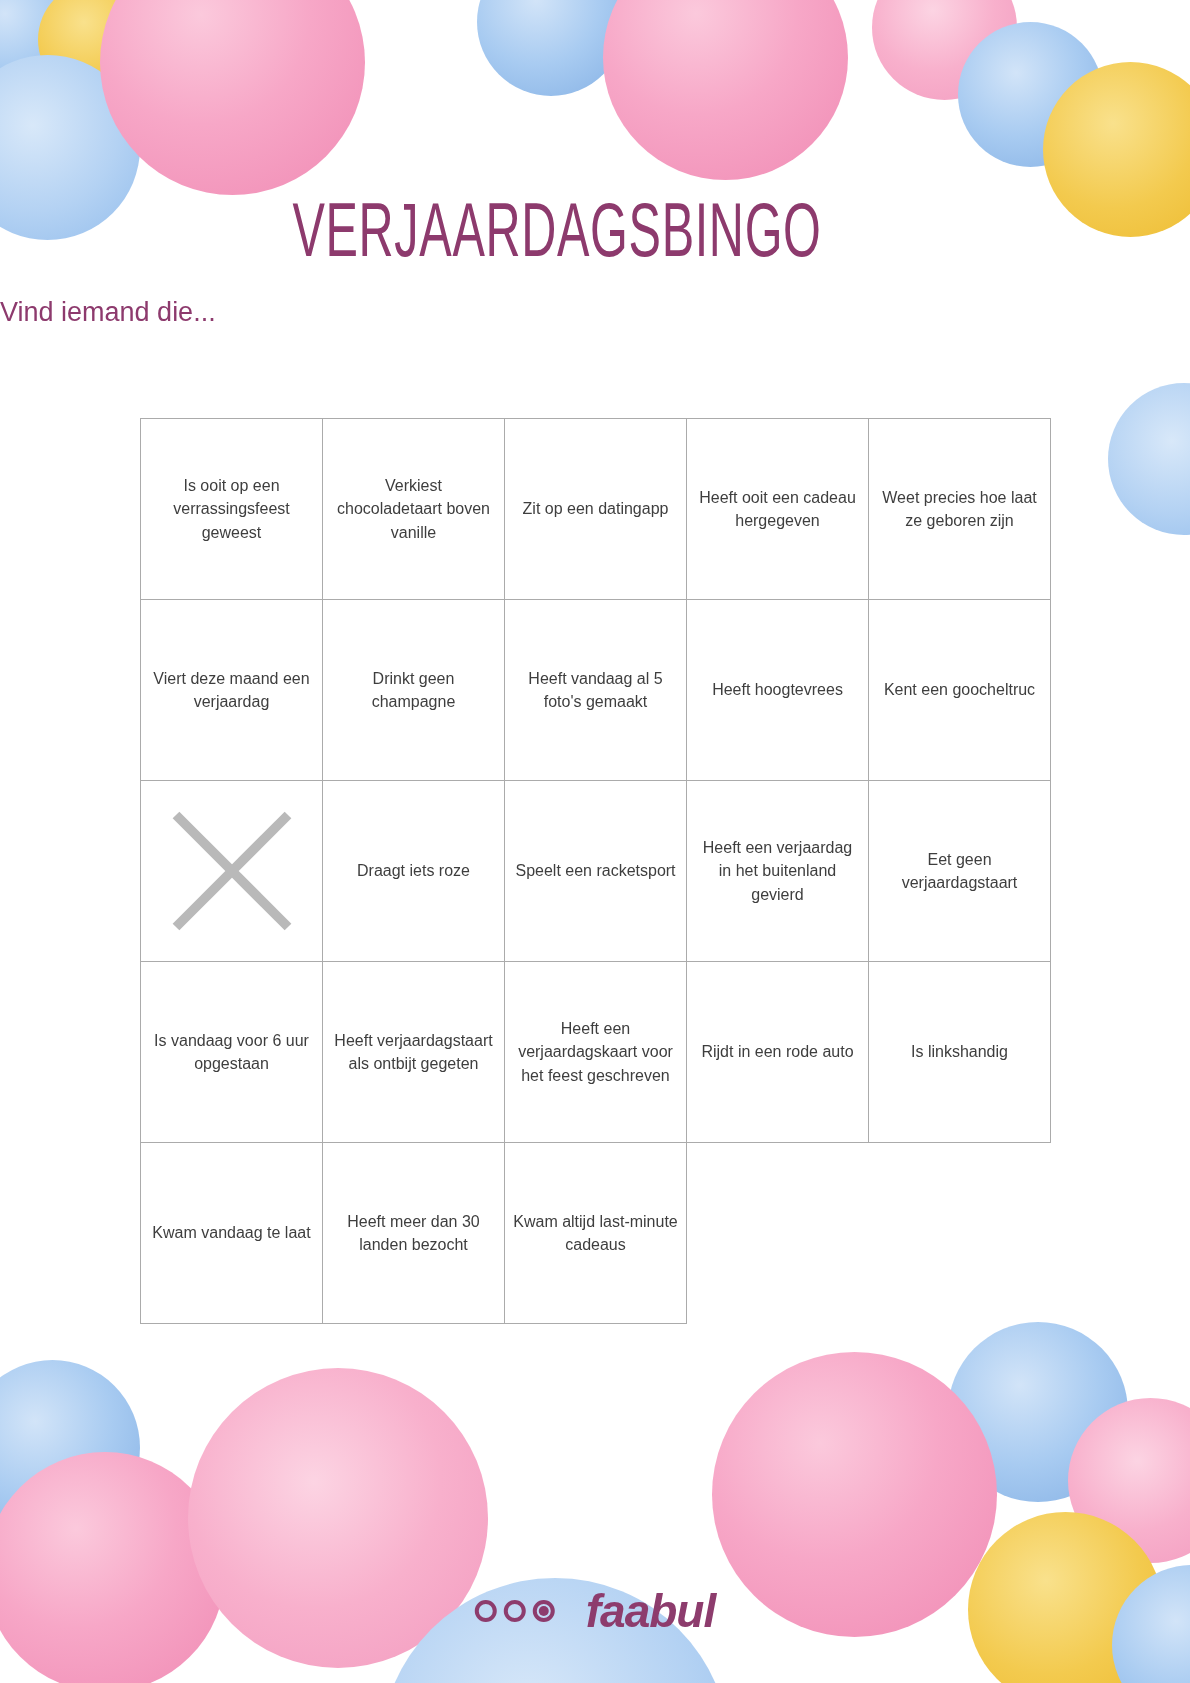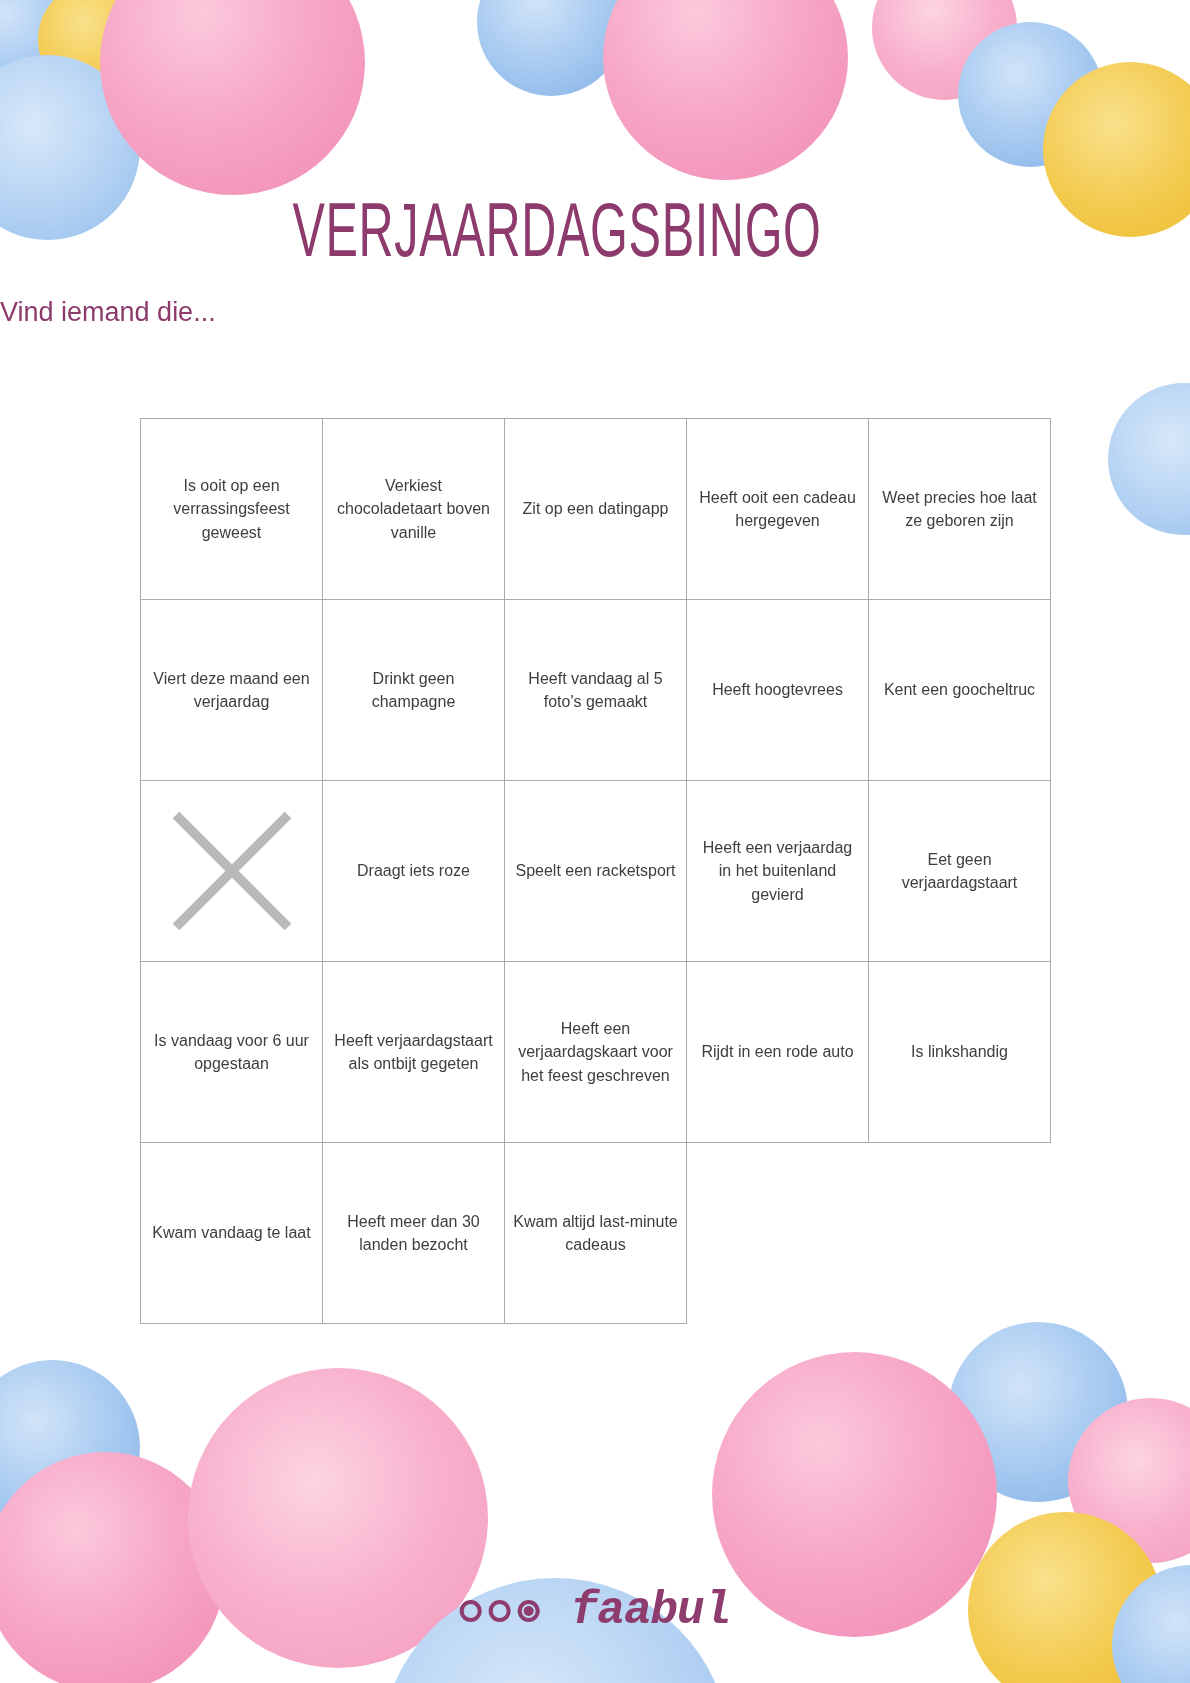--- a/index.html
+++ b/index.html
@@ -48,21 +48,21 @@
   .logo{
     position:absolute;left:50%;top:1588px;transform:translateX(-50%);
     display:flex;align-items:center;gap:7px;z-index:5;
   }
   .ring{
     width:22px;height:22px;border:4px solid #8d3c6d;border-radius:50%;
     box-sizing:border-box;display:flex;align-items:center;justify-content:center;
   }
   .ring .inner{width:10px;height:10px;border-radius:50%;background:#8d3c6d;}
   .brand-text{
-    font-family:Liberation Mono, monospace;font-style:italic;font-weight:bold;
+    font-family:Liberation Sans, sans-serif;font-style:italic;font-weight:bold;
     font-size:46px;color:#8d3c6d;line-height:1;margin-left:24px;letter-spacing:-1px;
   }
 </style>
 </head>
 <body>
 
 <div class="page">
 
   <div class="balloon b-blue" style="left:-45px;top:-30px;width:125px;height:125px;"></div>
   <div class="balloon b-yellow" style="left:38px;top:-18px;width:115px;height:115px;"></div>

